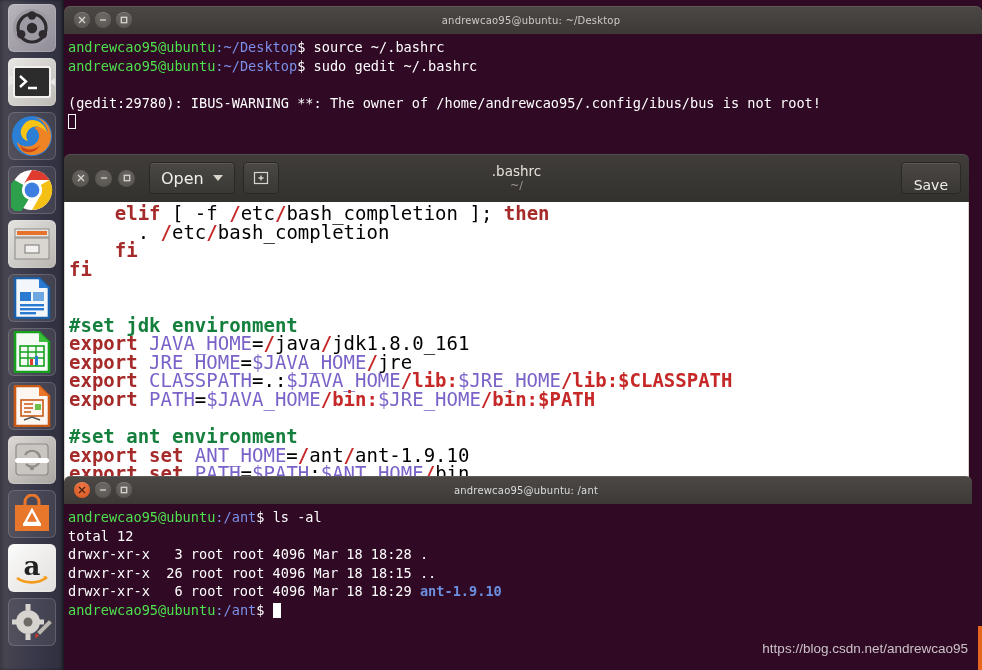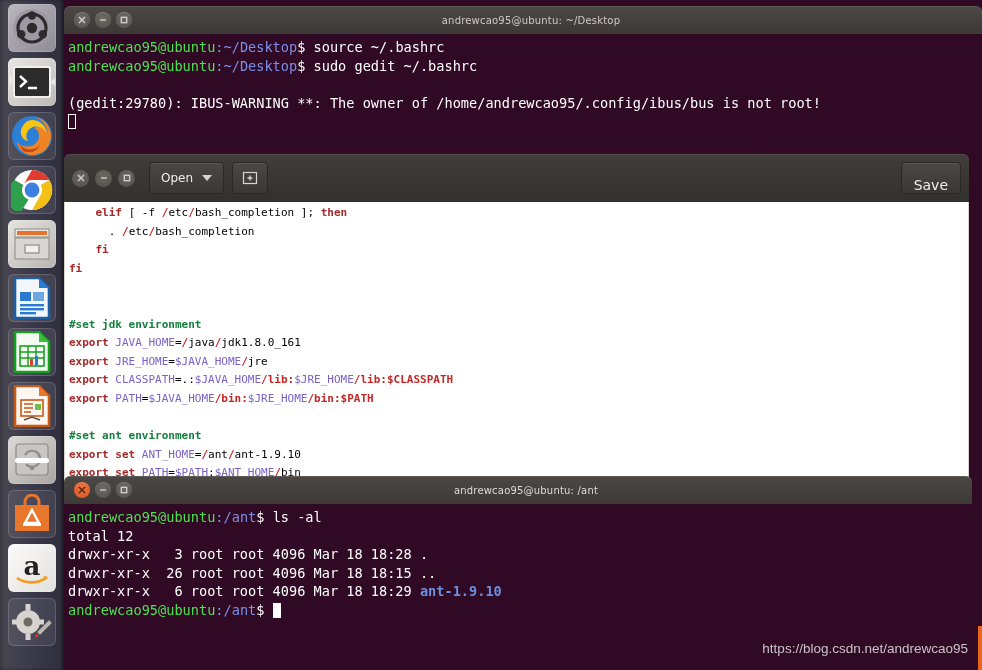--- a/index.html
+++ b/index.html
@@ -89,21 +89,21 @@
     position:relative;
   }
   .ged-btns{display:flex;align-items:center;gap:6px;margin-right:14px;}
   .gb{width:17px;height:17px;border-radius:50%;
       background:radial-gradient(circle at 50% 35%,#6a6763,#53504c);
       display:flex;align-items:center;justify-content:center;}
   .ged-open{
     display:flex;align-items:center;gap:9px;
     height:30px;padding:0 11px;border-radius:4px;
     background:linear-gradient(to bottom,#4a4744,#3a3835);
-    border:1px solid #2a2826;color:#f1efe9;font-size:12px;
+    border:1px solid #2a2826;color:#f1efe9;font-size:16px;
     box-shadow:inset 0 1px 0 rgba(255,255,255,.10);
   }
   .caret-dn{width:0;height:0;border-left:5px solid transparent;
             border-right:5px solid transparent;border-top:6px solid #d9d5cd;}
   .ged-newtab{
     width:34px;height:30px;margin-left:8px;border-radius:4px;
     background:linear-gradient(to bottom,#4a4744,#3a3835);
     border:1px solid #2a2826;display:flex;align-items:center;justify-content:center;
     box-shadow:inset 0 1px 0 rgba(255,255,255,.10);
   }
@@ -116,21 +116,21 @@
     margin-left:auto;height:30px;padding:0 12px;border-radius:4px;
     background:linear-gradient(to bottom,#4a4744,#3a3835);
     border:1px solid #2a2826;color:#f1efe9;font-size:14px;
     display:flex;align-items:flex-end;
     box-shadow:inset 0 1px 0 rgba(255,255,255,.10);
   }
   #gedit .editor{
     background:#ffffff;height:277px;overflow:hidden;position:relative;
     border-left:1px solid #d8d4cc;border-right:1px solid #d8d4cc;
     font-family:"DejaVu Sans Mono","Liberation Mono",monospace;
-    font-size:11px;line-height:18.6px;white-space:pre;
+    font-size:19px;line-height:18.6px;white-space:pre;
     padding:2px 0 0 4px;color:#000000;
   }
   .k-kw{color:#a52a2a;font-weight:bold;}   
   .k-var{color:#7a62c8;}                    
   .k-sl{color:#c62828;font-weight:bold;}    
   .k-cm{color:#15803d;font-weight:bold;}    
   .k-pl{color:#000000;}                     
 
   
   #term-bot{left:64px;top:476px;width:908px;z-index:30;}
@@ -204,20 +204,24 @@
       <span class="caret-dn"></span>
     </div>
 
     <div class="ged-newtab">
       <svg width="16" height="16" viewBox="0 0 16 16">
         <rect x="1.5" y="2.5" width="13" height="11" fill="none" stroke="#d9d5cd" stroke-width="1.2"></rect>
         <path d="M8 5.5 V10.5 M5.5 8 H10.5" stroke="#d9d5cd" stroke-width="1.4"></path>
       </svg>
     </div>
 
+    <div class="ged-title">
+      <span class="t1">.bashrc</span>
+      <span class="t2">~/</span>
+    </div>
 
     <div class="ged-save">
       <span>Save</span>
     </div>
   </div>
 
   <div class="editor" id="gedit-editor"><div><span>    </span><span class="k-kw">elif </span><span class="k-pl">[ -f </span><span class="k-sl">/</span><span class="k-pl">etc</span><span class="k-sl">/</span><span class="k-pl">bash_completion </span><span class="k-pl">]; </span><span class="k-kw">then</span></div><div><span>      </span><span class="k-pl">. </span><span class="k-sl">/</span><span class="k-pl">etc</span><span class="k-sl">/</span><span class="k-pl">bash_completion</span></div><div><span>    </span><span class="k-kw">fi</span></div><div><span class="k-kw">fi</span></div><div>&nbsp;</div><div>&nbsp;</div><div><span class="k-cm">#set jdk environment</span></div><div><span class="k-kw">export </span><span class="k-var">JAVA_HOME</span><span class="k-pl">=</span><span class="k-sl">/</span><span class="k-pl">java</span><span class="k-sl">/</span><span class="k-pl">jdk1.8.0_161</span></div><div><span class="k-kw">export </span><span class="k-var">JRE_HOME</span><span class="k-pl">=</span><span class="k-var">$JAVA_HOME</span><span class="k-sl">/</span><span class="k-pl">jre</span></div><div><span class="k-kw">export </span><span class="k-var">CLASSPATH</span><span class="k-pl">=.:</span><span class="k-var">$JAVA_HOME</span><span class="k-sl">/lib:</span><span class="k-var">$JRE_HOME</span><span class="k-sl">/lib:</span><span class="k-sl">$CLASSPATH</span></div><div><span class="k-kw">export </span><span class="k-var">PATH</span><span class="k-pl">=</span><span class="k-var">$JAVA_HOME</span><span class="k-sl">/bin:</span><span class="k-var">$JRE_HOME</span><span class="k-sl">/bin:</span><span class="k-sl">$PATH</span></div><div>&nbsp;</div><div><span class="k-cm">#set ant environment</span></div><div><span class="k-kw">export set </span><span class="k-var">ANT_HOME</span><span class="k-pl">=</span><span class="k-sl">/</span><span class="k-pl">ant</span><span class="k-sl">/</span><span class="k-pl">ant-1.9.10</span></div><div><span class="k-kw">export set </span><span class="k-var">PATH</span><span class="k-pl">=</span><span class="k-var">$PATH</span><span class="k-pl">:</span><span class="k-var">$ANT_HOME</span><span class="k-sl">/</span><span class="k-pl">bin</span></div></div>
 </div>
 
 <div class="win" id="term-bot">

